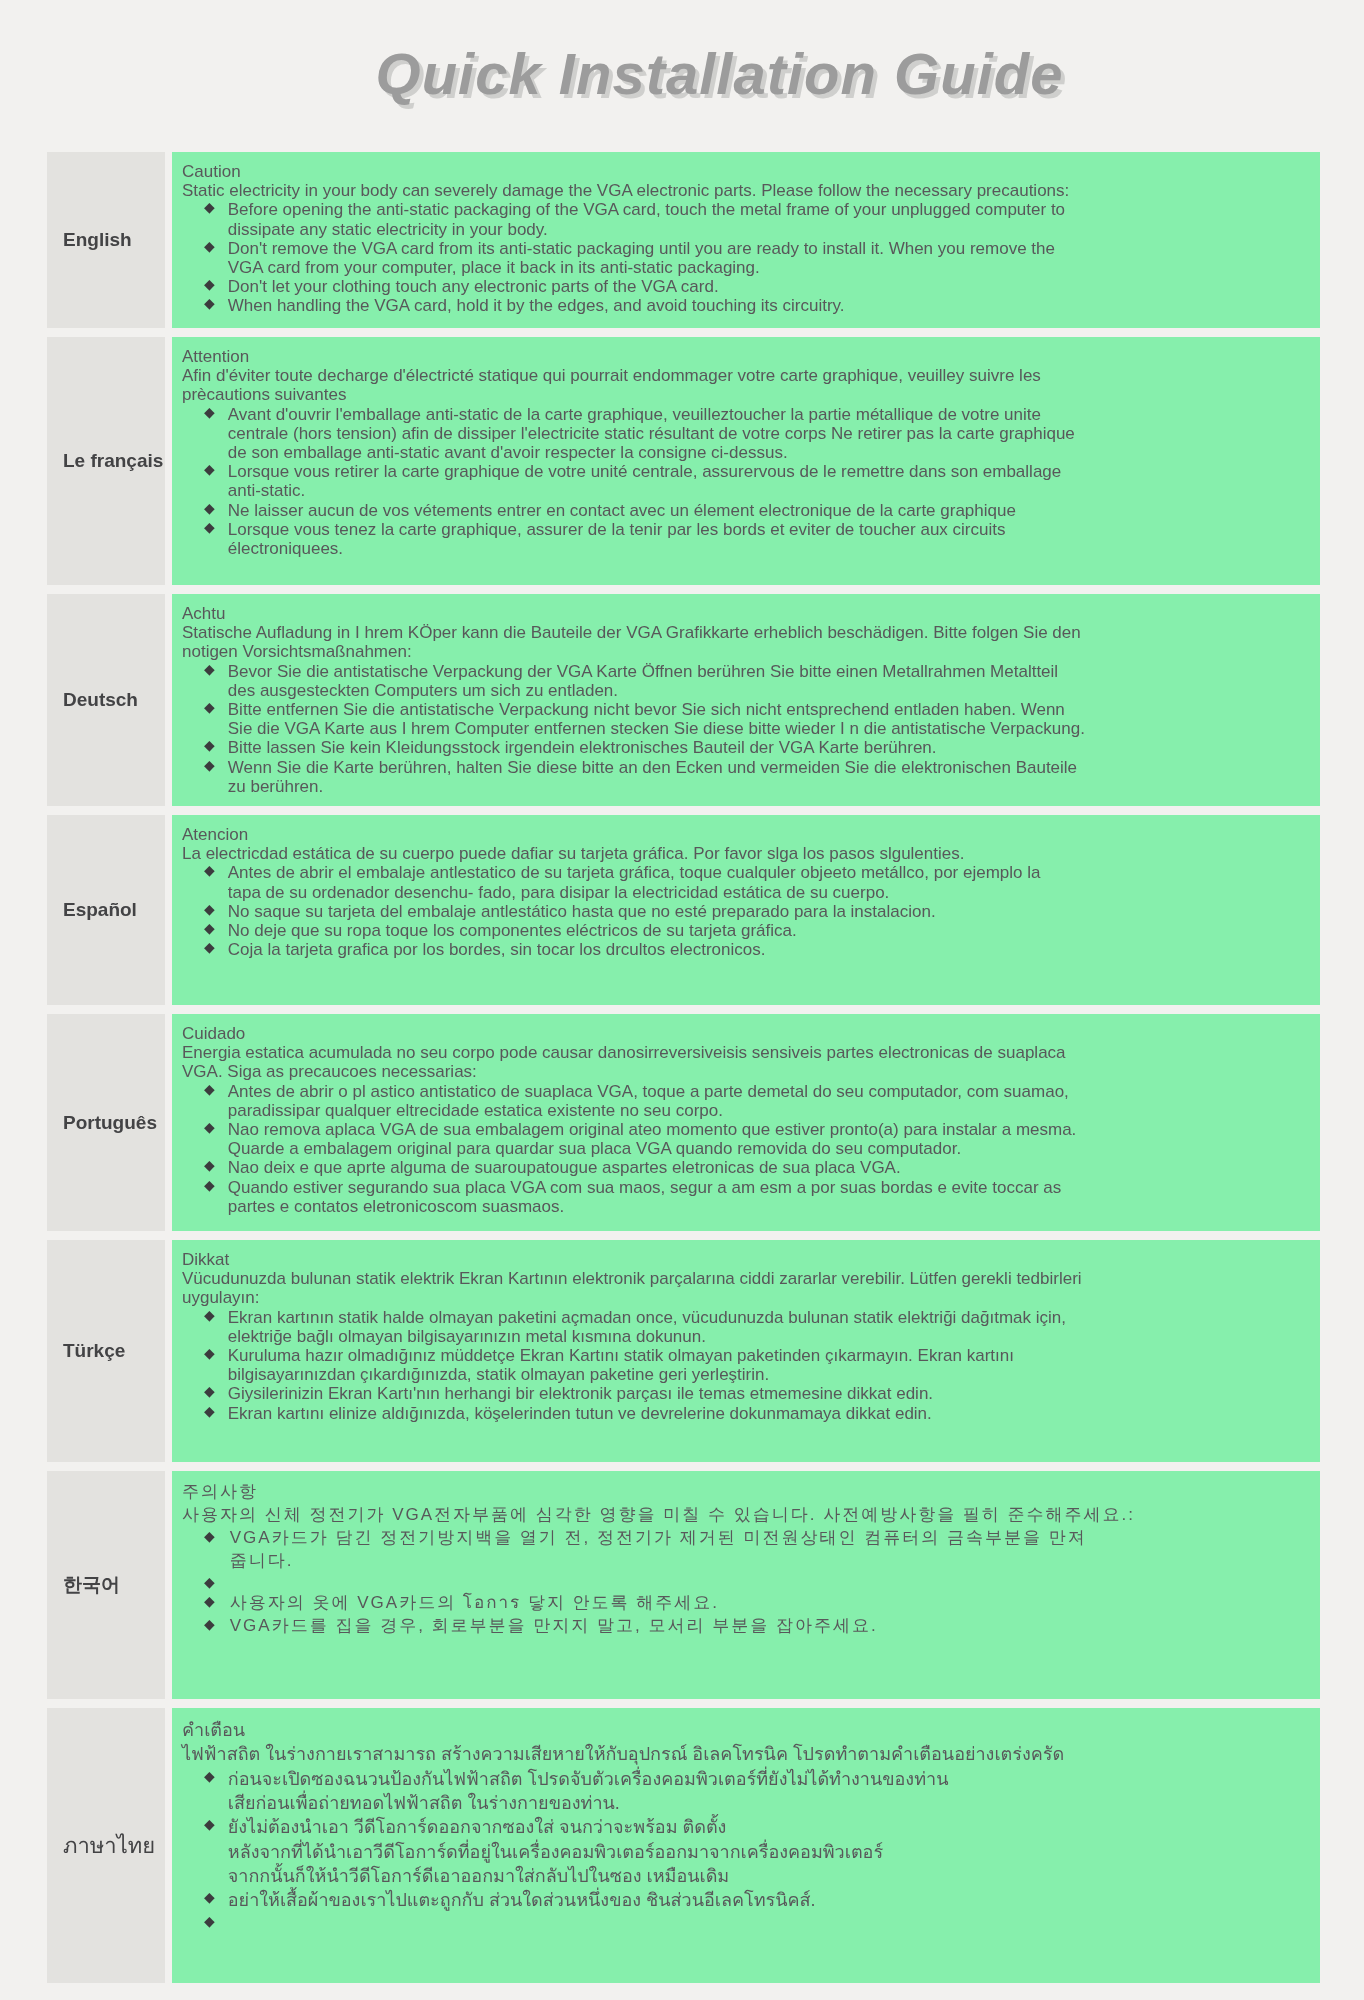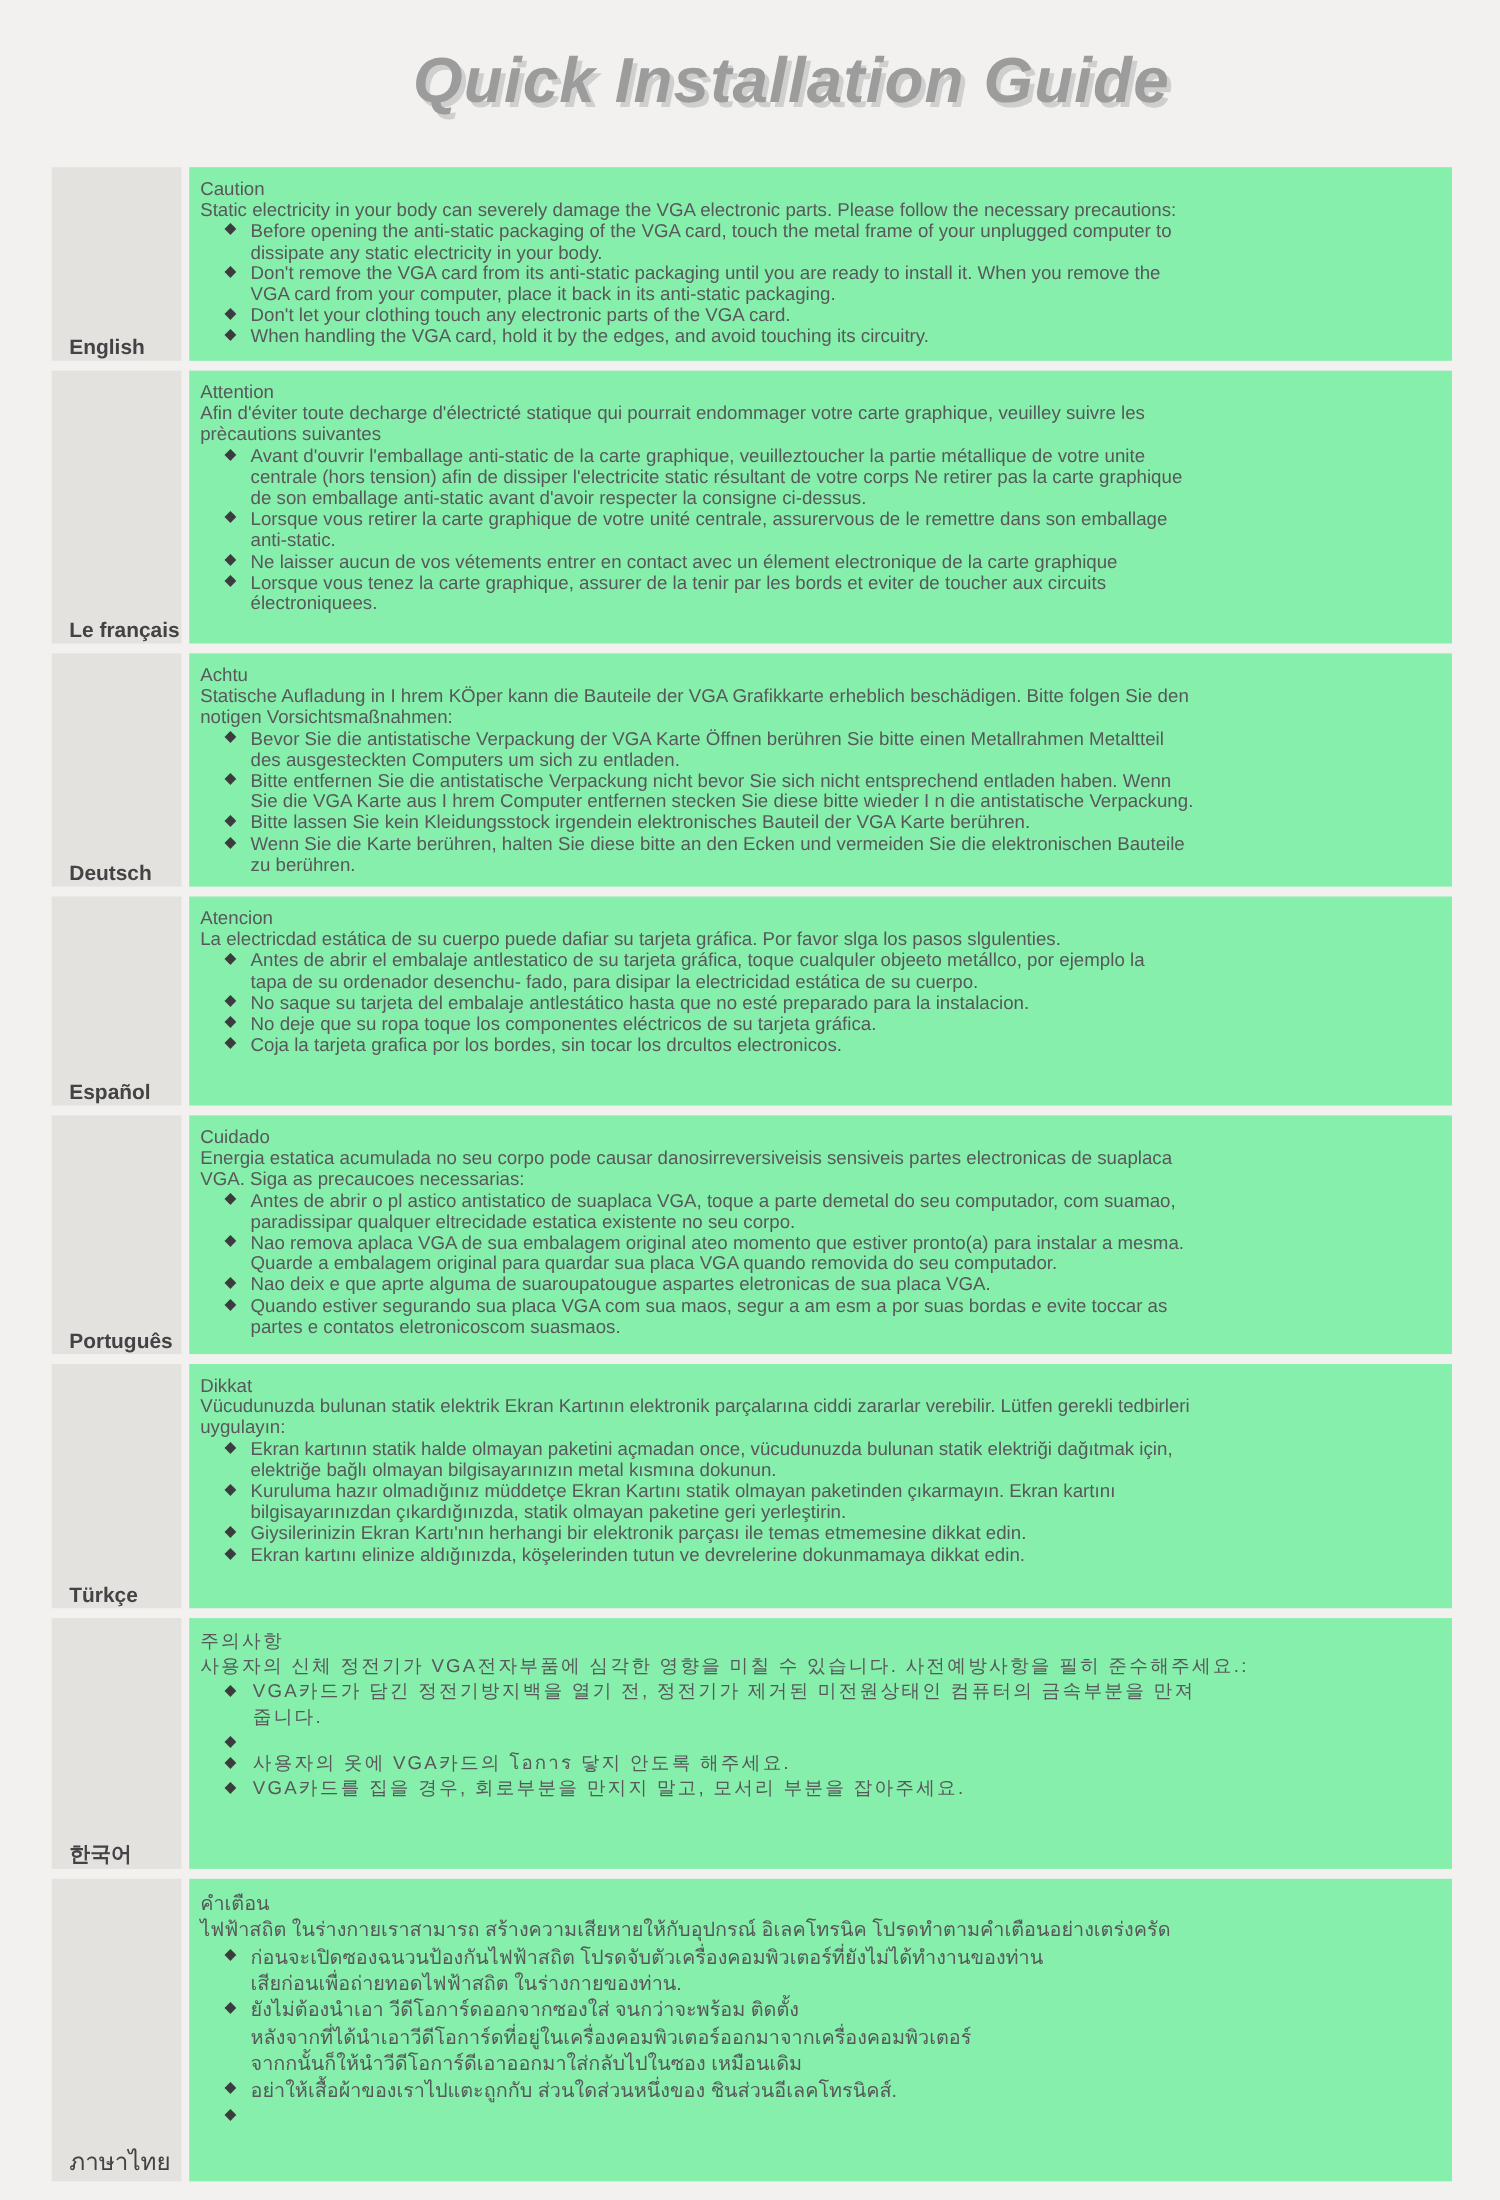--- a/index.html
+++ b/index.html
@@ -27,21 +27,21 @@
     position:absolute;
     top:152px;left:47px;right:44px;
     display:flex;flex-direction:column;gap:9px;
   }
   .row{
     display:flex;gap:7px;
   }
   .label-cell{
     width:118px;flex:0 0 118px;
     background:#e3e2df;
-    display:flex;align-items:flex-end;
+    display:flex;align-items:center;
     padding-left:16px;box-sizing:border-box;
     font-weight:bold;font-size:19px;color:#434345;
   }
   .content-cell{
     flex:1;
     background:#86efac;
     display:flex;flex-direction:column;justify-content:flex-start;
     padding:10px 14px 10px 10px;box-sizing:border-box;
     font-size:17px;line-height:1.13;
   }

